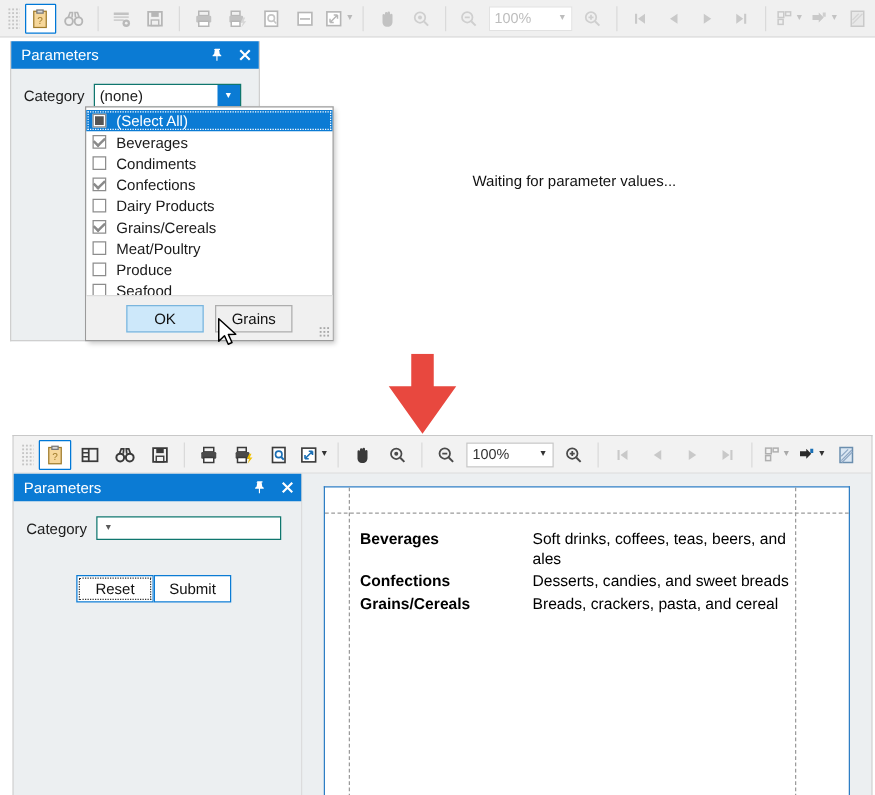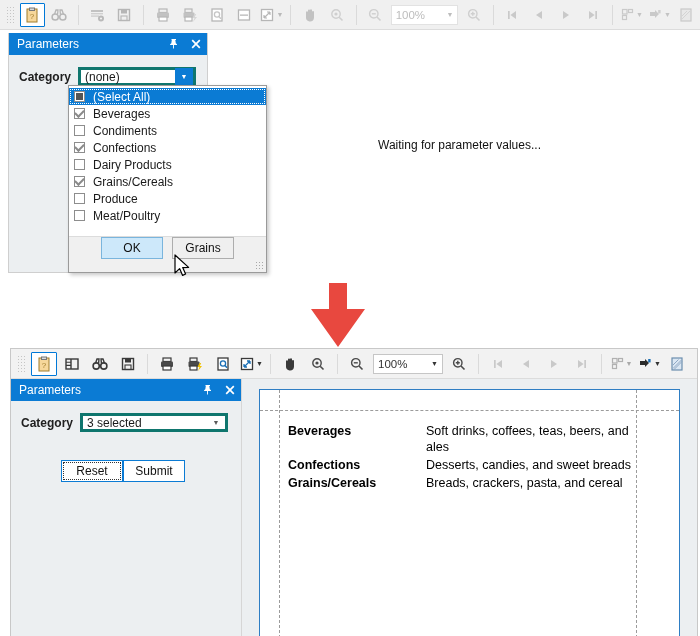--- a/index.html
+++ b/index.html
@@ -59,24 +59,24 @@
   .pp-title{
     height:22px;background:#0b7bd4;color:#fff;
     display:flex;align-items:center;
     font-size:12px;padding-left:8px;box-sizing:border-box;
   }
   .pp-title .sp{flex:1;}
   .pp-title .t-ico{width:22px;height:22px;display:flex;align-items:center;justify-content:center;}
   .pp-body{padding:12px 10px 0 10px;}
 
   .field-row{display:flex;align-items:center;}
-  .field-label{font-size:12px;margin-right:7px;color:#202020;font-weight:bold;}
+  .field-label{font-size:12px;margin-right:7px;color:#202020;}
   .combo{
     height:19px;background:#fff;
-    border:3px solid #0f766e;
+    border:1px solid #0f766e;
     display:flex;align-items:center;
     box-sizing:border-box;position:relative;
     font-size:12px;
   }
   .combo .cv{flex:1;padding-left:4px;color:#1a1a1a;overflow:hidden;white-space:nowrap;}
   .combo .cbtn{
     width:18px;height:17px;display:flex;align-items:center;justify-content:center;
     font-size:7px;color:#5a5a5a;
   }
   .combo.open .cbtn{background:#0b7bd4;color:#fff;}
@@ -98,21 +98,21 @@
     width:11px;height:11px;border:1px solid #8d8d8d;background:#fff;
     margin-right:8px;box-sizing:border-box;
     display:flex;align-items:center;justify-content:center;flex:none;
   }
   .cb.checked::after{content:"";width:7px;height:4px;border-left:2px solid #8a8a8a;
      border-bottom:2px solid #8a8a8a;transform:rotate(-45deg) translate(1px,-1px);}
   .cb.indet::after{content:"";width:7px;height:7px;background:#555;}
   .dd-foot{
     position:absolute;left:0;right:0;bottom:0;height:36px;
     background:#f0f0f0;border-top:1px solid #dcdcdc;
-    display:flex;align-items:flex-start;justify-content:center;gap:9px;
+    display:flex;align-items:center;justify-content:center;gap:9px;
     box-sizing:border-box;
   }
   .btn{
     height:22px;min-width:62px;font-size:12px;
     border:1px solid #adadad;background:#efefef;color:#111;
     display:flex;align-items:center;justify-content:center;box-sizing:border-box;
   }
   .btn.hot{background:#cde8fa;border-color:#7ab5dd;}
   .btn.accent{border:1px solid #0b7bd4;background:#fff;}
   .btn.focusd{border:1px solid #0b7bd4;background:#fff;outline:1px dotted #333;outline-offset:-3px;}
@@ -420,25 +420,29 @@
       <div class="dd-item">
         <span class="cb"></span>
         <span>Dairy Products</span>
       </div>
       <div class="dd-item">
         <span class="cb checked"></span>
         <span>Grains/Cereals</span>
       </div>
       <div class="dd-item">
         <span class="cb"></span>
-        <span>Produce</span>
+        <span>Meat/Poultry</span>
       </div>
       <div class="dd-item">
         <span class="cb"></span>
-        <span>Meat/Poultry</span>
+        <span>Produce</span>
+      </div>
+      <div class="dd-item">
+        <span class="cb"></span>
+        <span>Seafood</span>
       </div>
     </div>
     <div class="dd-foot">
       <div class="btn hot">OK</div>
       <div class="btn">Grains</div>
       <div class="resize-grip"></div>
     </div>
   </div>
 
   <div class="cursor" style="left:174px;top:254px;">
@@ -669,21 +673,20 @@
       <span class="t-ico">
         <svg width="12" height="12" viewBox="0 0 12 12">
             <path d="M2.2 2.2 L9.8 9.8 M9.8 2.2 L2.2 9.8" stroke="#ffffff" stroke-width="1.7"></path>
           </svg>
       </span>
     </div>
     <div class="pp-body">
       <div class="field-row">
         <span class="field-label">Category</span>
         <div class="combo" style="width:148px">
-          <span class="cv">3 selected</span>
           <span class="cbtn">▼</span>
         </div>
       </div>
       <div style="display:flex;justify-content:center;margin-top:28px;padding-right:6px;">
         <div class="btn focusd" style="min-width:62px">Reset</div>
         <div class="btn accent" style="min-width:62px">Submit</div>
       </div>
     </div>
   </div>
 

